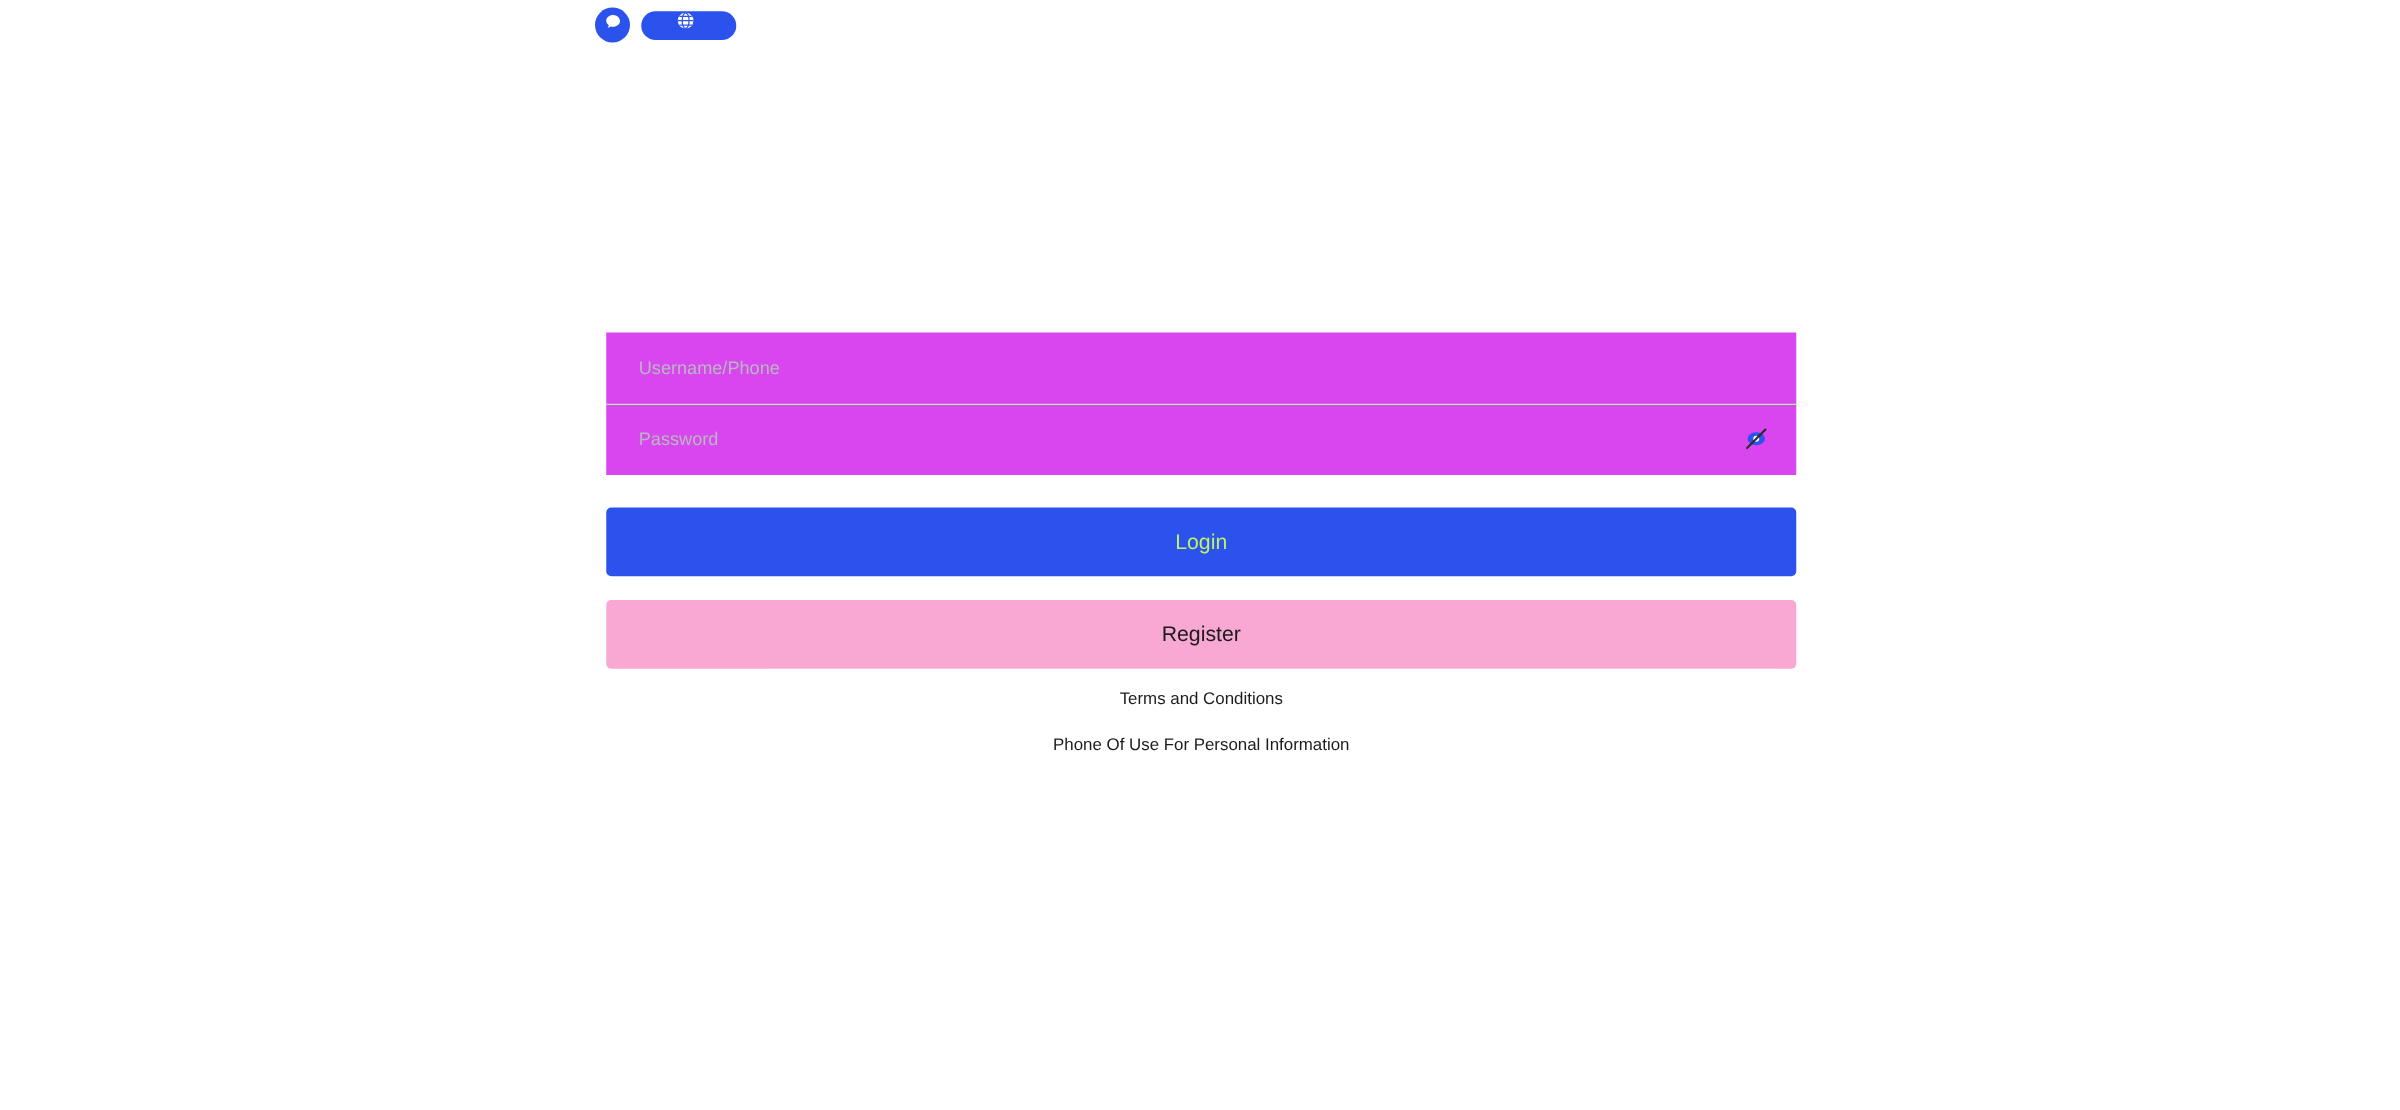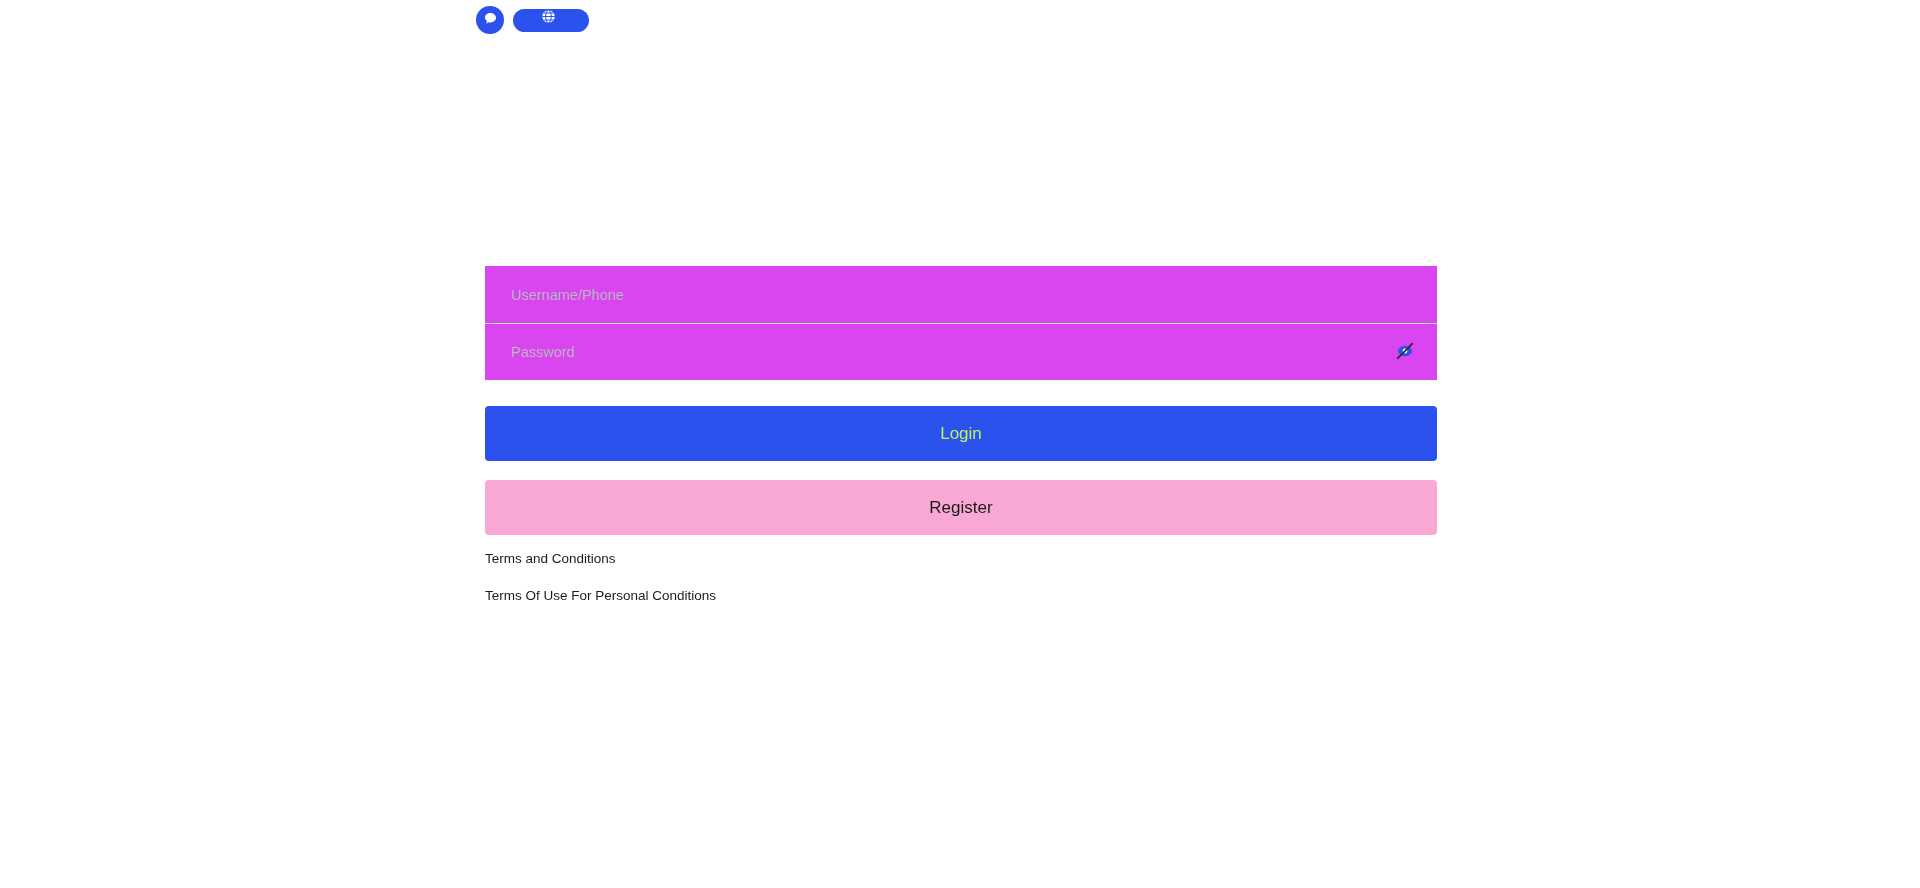--- a/index.html
+++ b/index.html
@@ -127,20 +127,21 @@
     line-height: 55px;
     text-align: center;
     padding: 0;
   }
   .btn-login    { background: #2b52ed; color: #bef264; }
   .btn-register { background: #f9a8d4; color: #1b1b1b; margin-top: 19px; }
 
   .links {
     width: 952px;
     margin-top: 17px;
+    text-align: center;
   }
   .link {
     display: block;
     font-size: 13.5px;
     color: #1c1c1c;
     text-decoration: none;
     cursor: pointer;
     line-height: 1;
   }
   .link + .link { margin-top: 23px; }
@@ -198,18 +199,18 @@
       </div>
 
     </div>
 
     <button class="btn btn-login">Login</button>
 
     <button class="btn btn-register">Register</button>
 
     <div class="links">
       <a class="link">Terms and Conditions</a>
-      <a class="link">Terms Of Use For Personal Conditions</a>
+      <a class="link">Phone Of Use For Personal Information</a>
     </div>
 
   </div>
 
 </div>
 
 </body></html>

